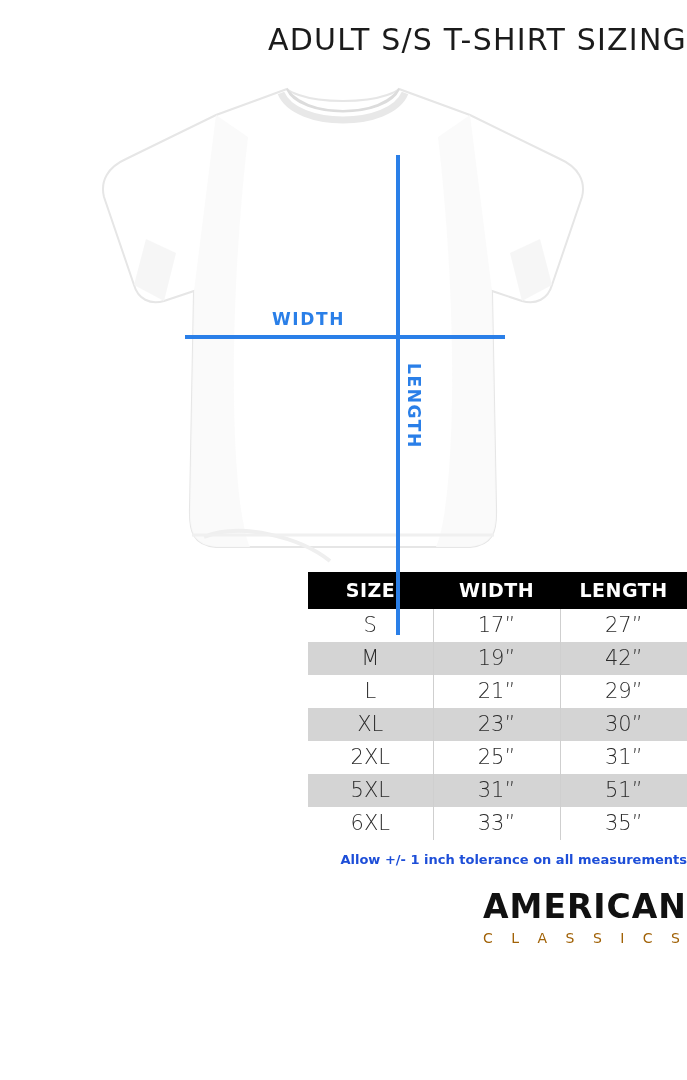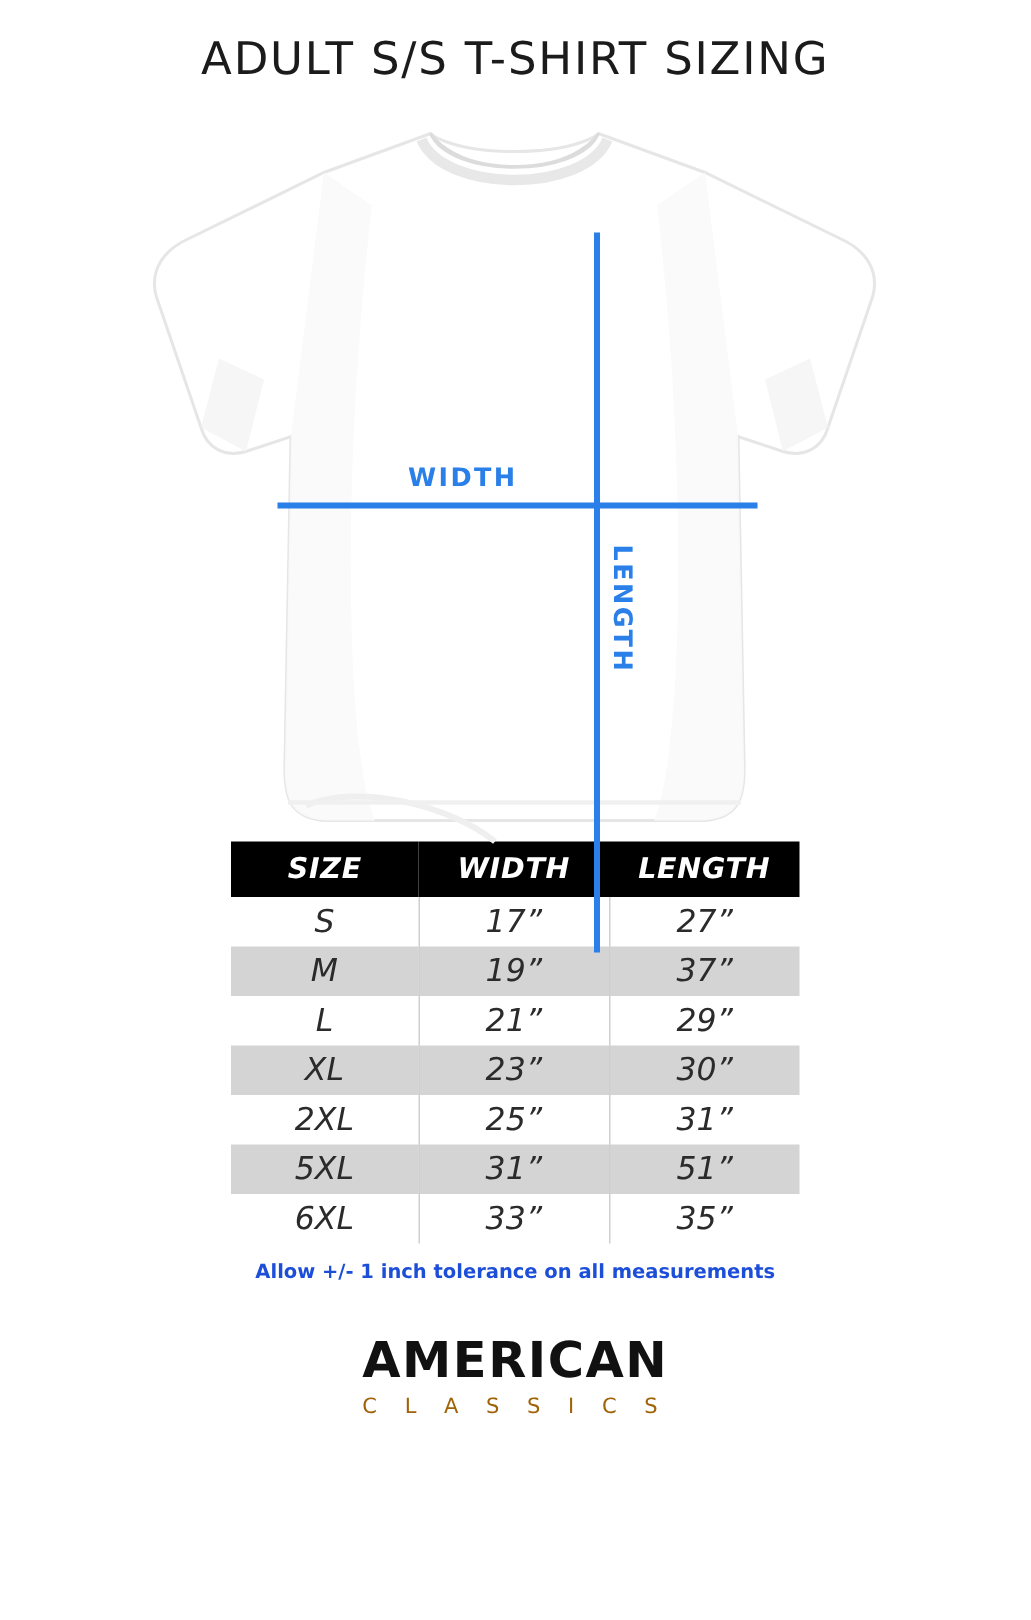--- a/index.html
+++ b/index.html
@@ -17,21 +17,21 @@
     overflow: hidden;
   }
 
   .page {
     width: 687px;
     height: 946px;
     position: relative;
     background: #fff;
     display: flex;
     flex-direction: column;
-    align-items: center;
+    align-items: flex-end;
   }
 
   
   .title {
     margin-top: 22px;
     font-size: 30px;
     letter-spacing: 1.2px;
     font-weight: 400;
     color: #1b1b1b;
     text-align: center;
@@ -89,21 +89,20 @@
     letter-spacing: 1.6px;
     writing-mode: vertical-rl;
     text-orientation: mixed;
     font-family: "DejaVu Sans", sans-serif;
   }
 
   
   .table-wrap {
     width: 379px;
     margin-top: 28px;
-    font-style: italic;
   }
   table.size-table {
     width: 100%;
     border-collapse: collapse;
     font-family: "DejaVu Sans", sans-serif;
   }
   table.size-table thead th {
     background: #000000;
     color: #ffffff;
     font-size: 19px;
@@ -132,21 +131,21 @@
     margin-top: 12px;
     color: #1d4ed8;
     font-weight: bold;
     font-size: 13px;
     text-align: center;
     font-family: "DejaVu Sans", sans-serif;
   }
 
   
   .brand {
-    margin-top: 31px;
+    margin-top: 20px;
     text-align: center;
   }
   .brand-main {
     font-size: 33px;
     font-weight: bold;
     letter-spacing: 1px;
     color: #111;
     font-family: "DejaVu Sans", sans-serif;
   }
   .brand-sub {
@@ -221,21 +220,21 @@
       </thead>
       <tbody>
         <tr>
           <td>S</td>
           <td>17”</td>
           <td>27”</td>
         </tr>
         <tr>
           <td>M</td>
           <td>19”</td>
-          <td>37”</td>
+          <td>42”</td>
         </tr>
         <tr>
           <td>L</td>
           <td>21”</td>
           <td>29”</td>
         </tr>
         <tr>
           <td>XL</td>
           <td>23”</td>
           <td>30”</td>

